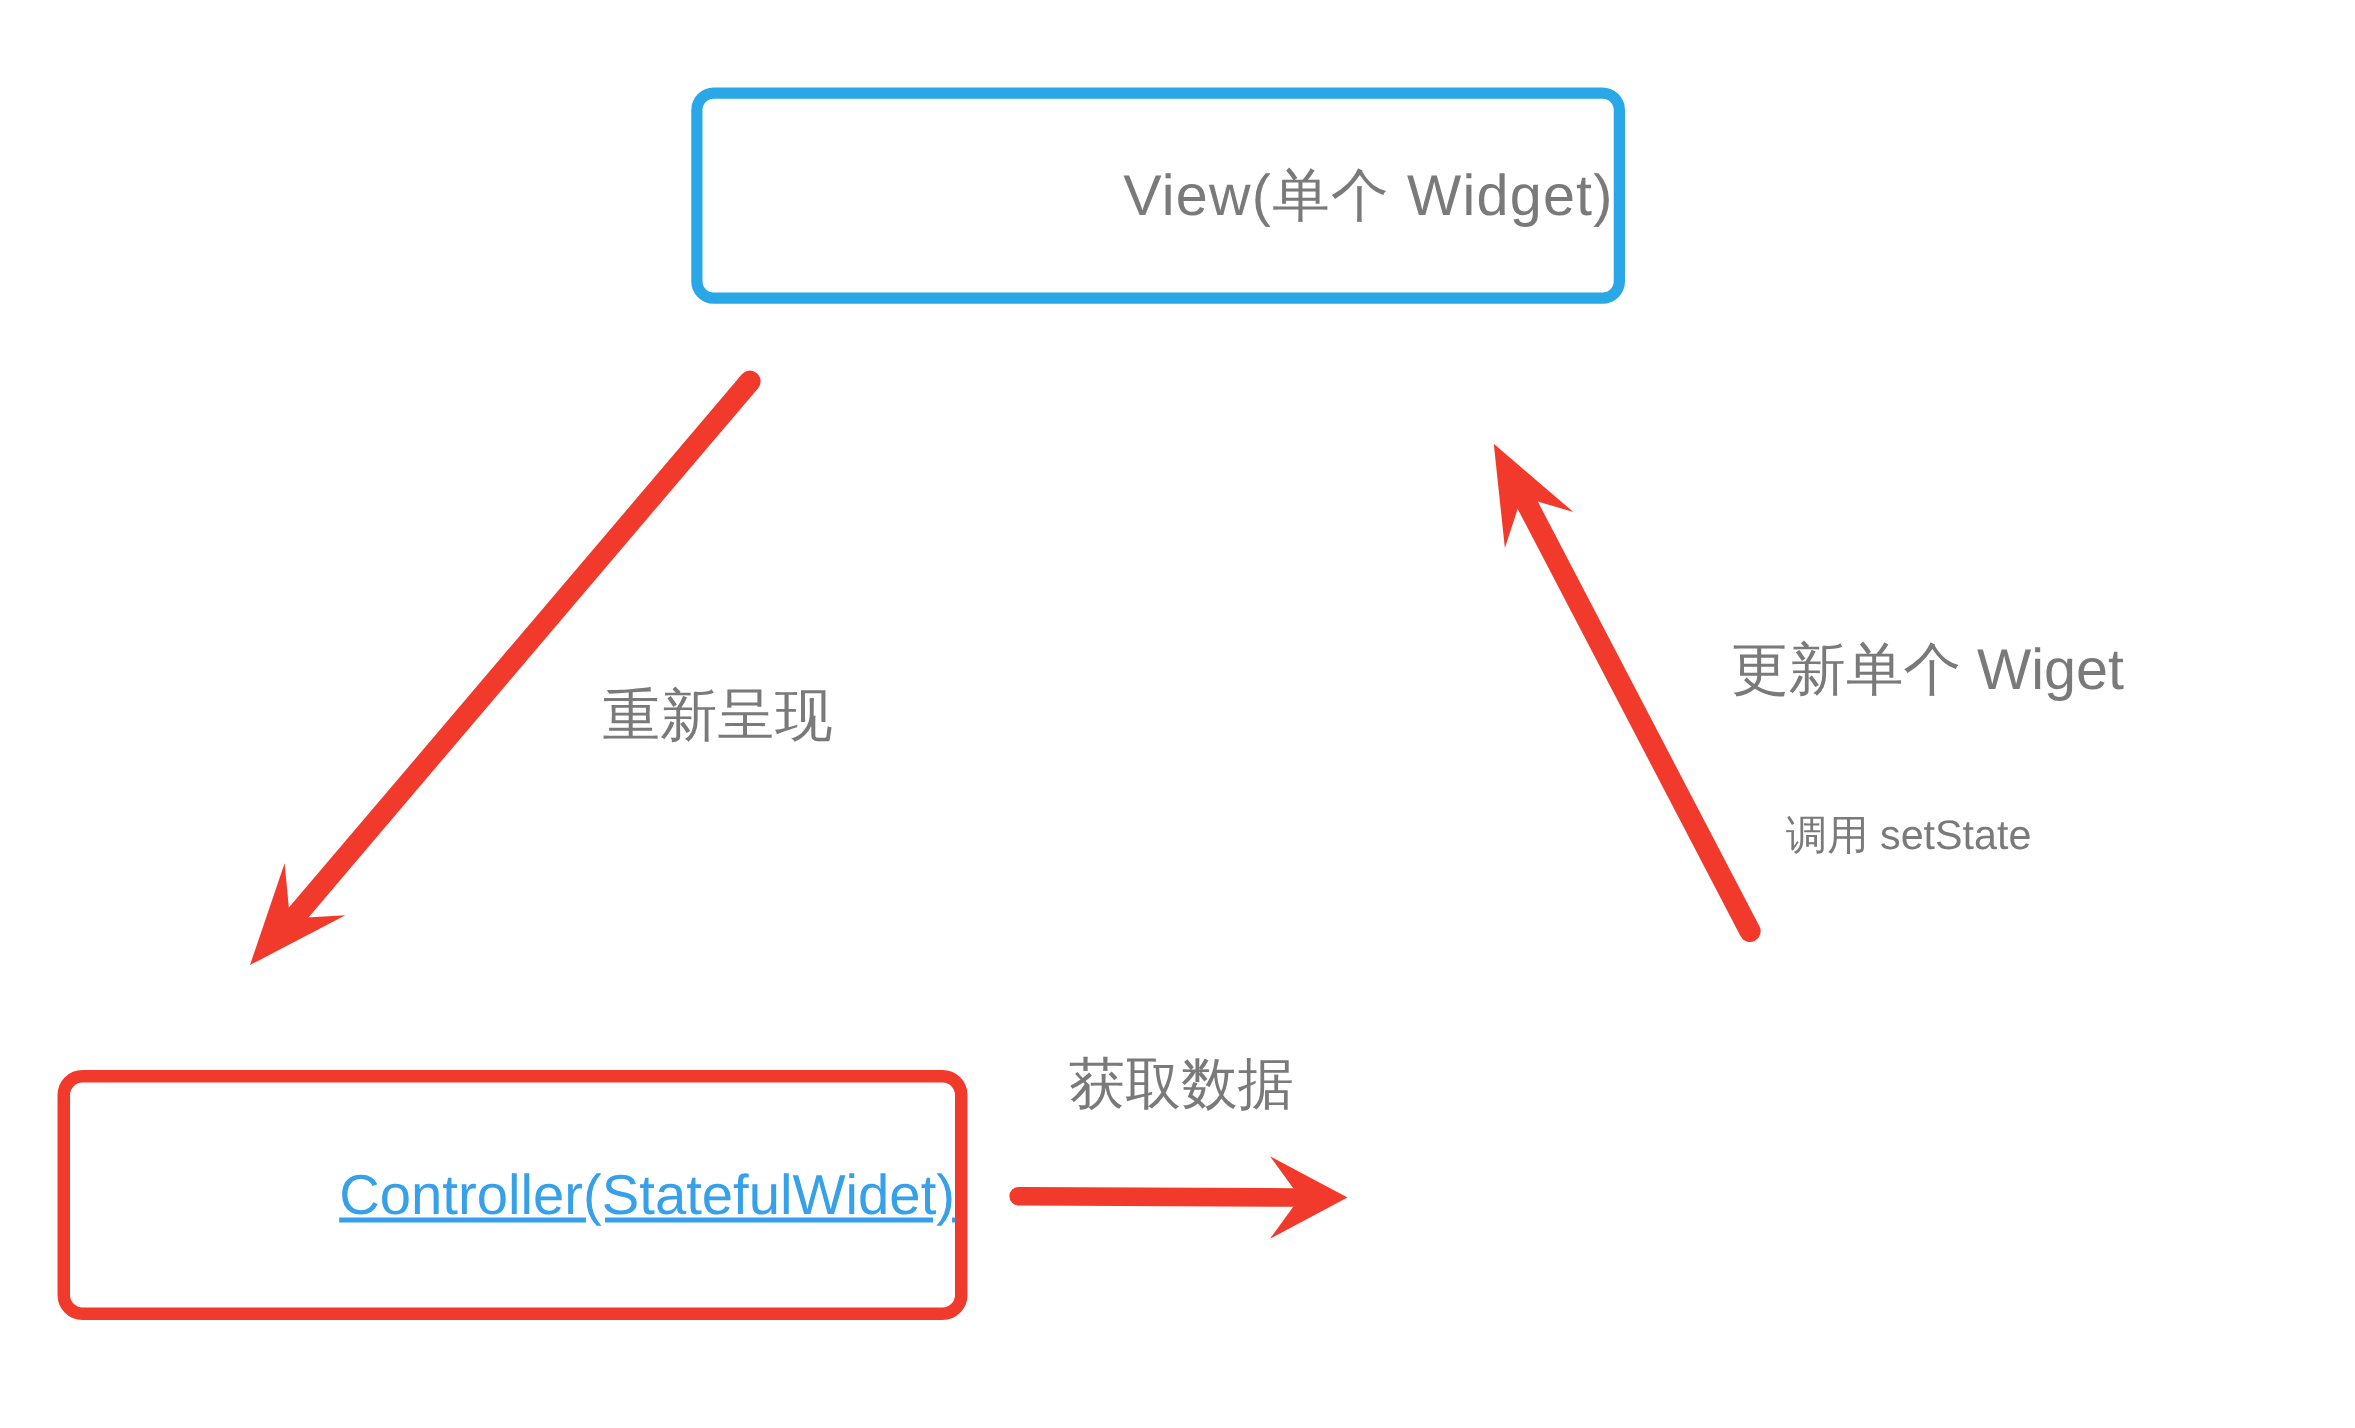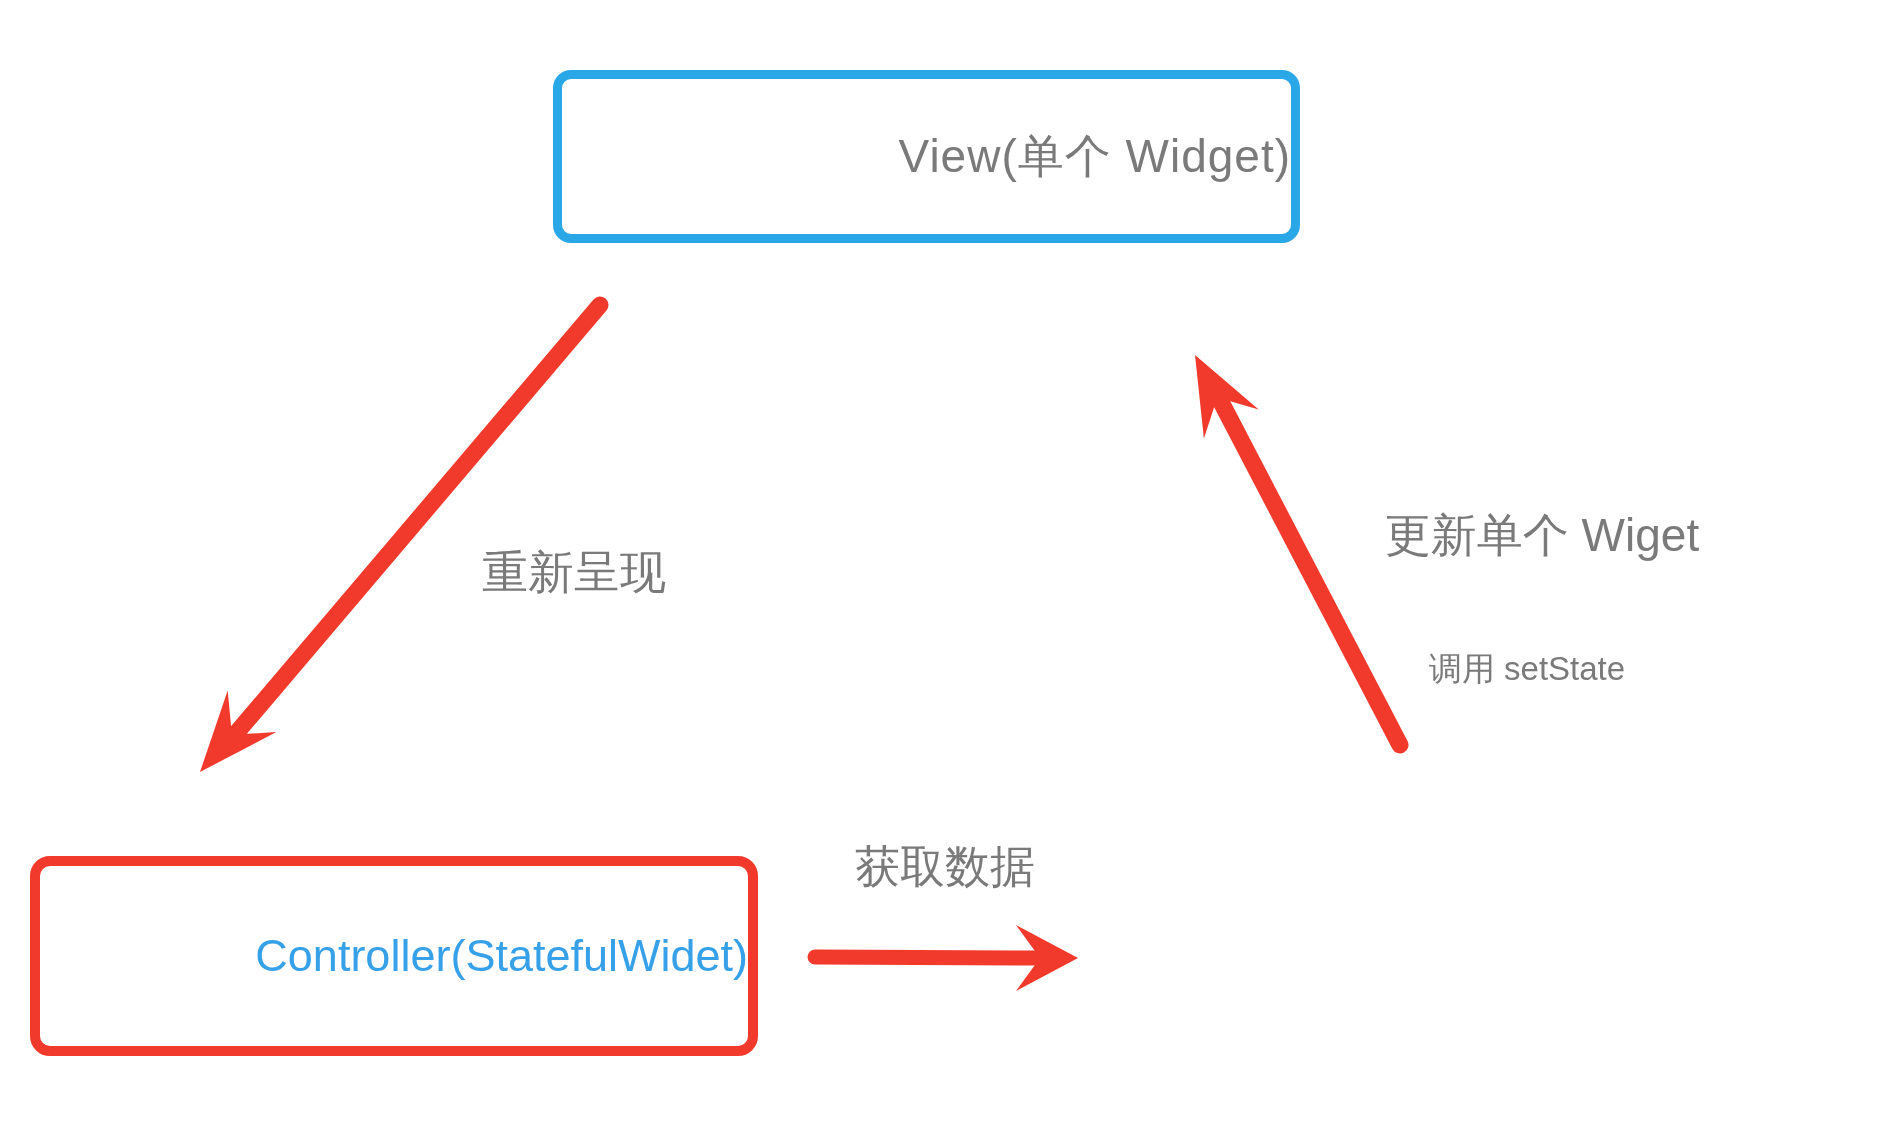--- a/index.html
+++ b/index.html
@@ -30,24 +30,24 @@
     padding-left:40px;
   }
   .node-view{
     left:553px;top:70px;width:747px;height:173px;
     border:9px solid var(--view-border-blue);
     border-radius:18px;
     font-size:46px;color:var(--label-gray);
     letter-spacing:1px;
   }
   .node-controller{
-    left:30px;top:856px;width:728px;height:200px;
+    left:46px;top:856px;width:728px;height:200px;
     border:10px solid var(--controller-border-red);
     border-radius:20px;
-    font-size:45px;color:var(--controller-text-blue);
+    font-size:45px;color:var(--controller-text-blue);text-decoration:underline;
   }
   .node-model{
     left:1132px;top:850px;width:653px;height:210px;
     border:10px solid var(--model-border-gray);
     border-radius:20px;
     font-size:45px;color:var(--model-text-green);
   }
   .edge-label{
     position:absolute;
     transform:translate(-50%,-50%);

